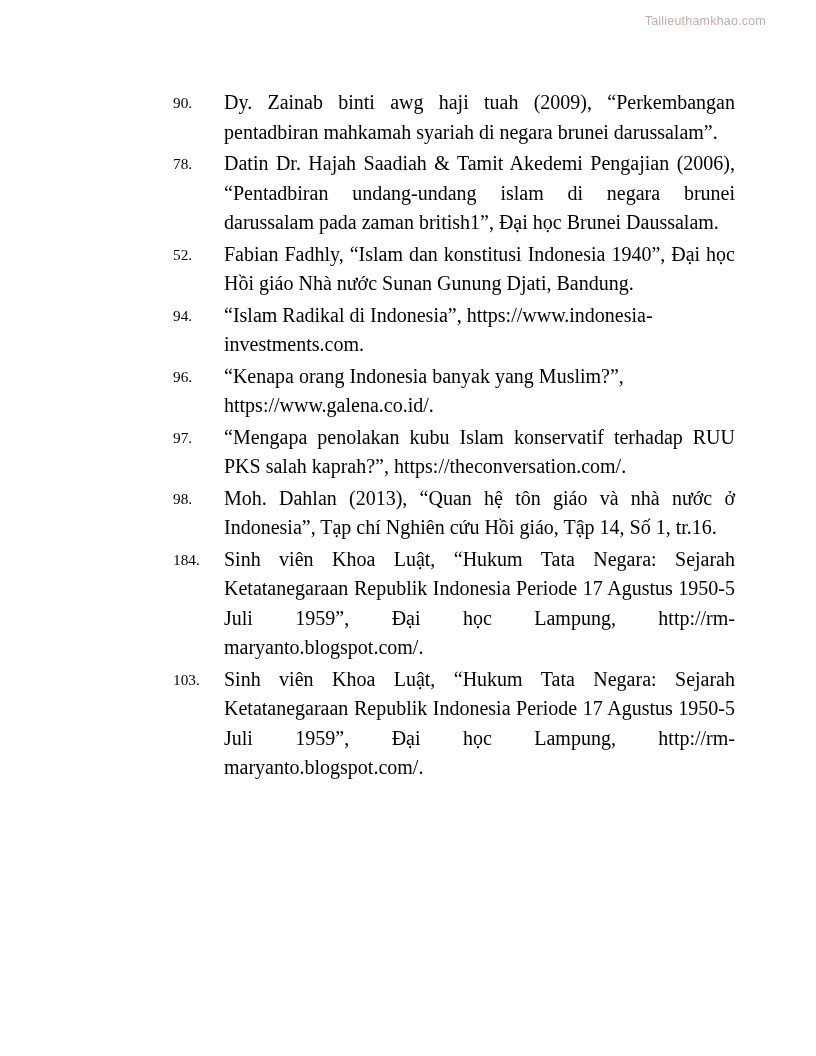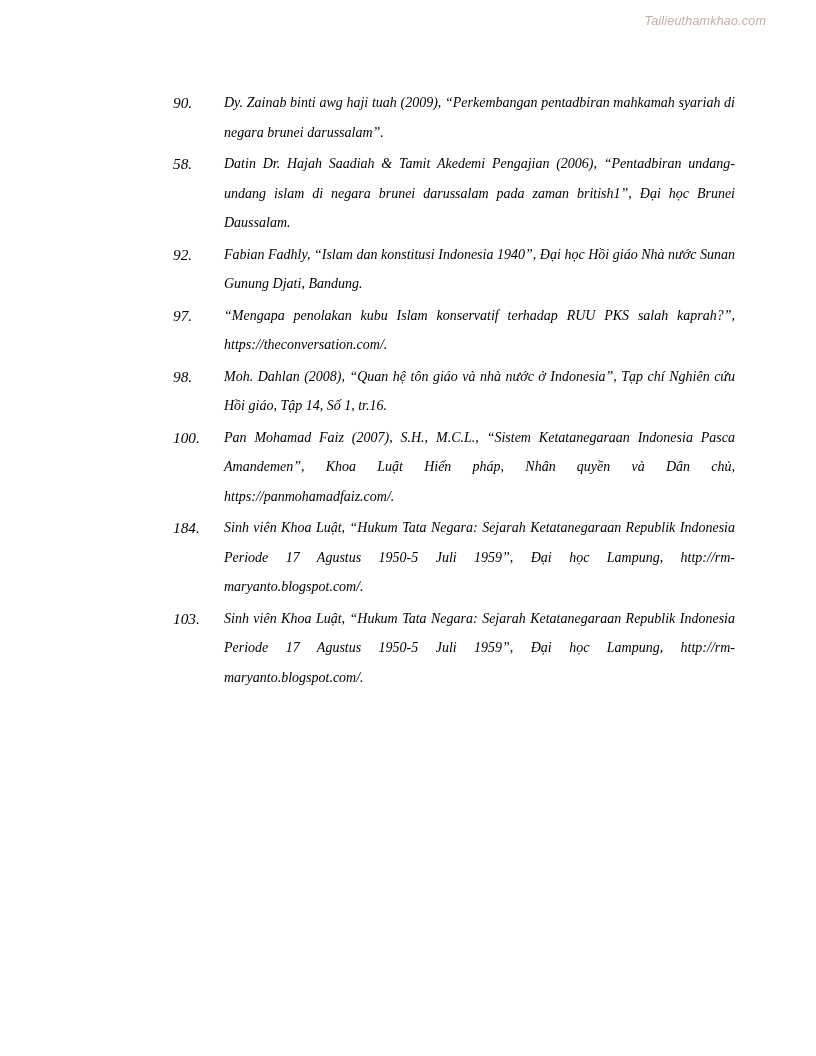--- a/index.html
+++ b/index.html
@@ -13,21 +13,20 @@
     font-family: "Liberation Serif", serif;
     color: #000000;
     position: relative;
     overflow: hidden;
   }
   .page {
     position: relative;
     width: 796px;
     height: 1056px;
     box-sizing: border-box;
-    font-style: italic;
   }
   .watermark {
     position: absolute;
     top: 14px;
     right: 30px;
     font-family: "Liberation Sans", sans-serif;
     font-size: 12.5px;
     color: #c9a9a9;
     letter-spacing: 0.2px;
     white-space: nowrap;
@@ -48,21 +47,21 @@
     width: 52px;
     flex: 0 0 52px;
     font-size: 15.3px;
     line-height: 29.5px;
     text-align: left;
     padding-left: 1px;
     box-sizing: border-box;
   }
   .ref-text {
     flex: 1 1 auto;
-    font-size: 14px;
+    font-size: 20px;
     line-height: 29.5px;
     text-align: justify;
     text-justify: inter-word;
     hyphens: none;
   }
   .ref-text.left {
     text-align: left;
   }
 </style>
 </head>
@@ -71,38 +70,42 @@
 <div class="page">
 
   <div class="watermark">Tailieuthamkhao.com</div>
 
   <div class="content">
       <div class="ref-item">
         <div class="ref-num">90.</div>
         <div class="ref-text">Dy. Zainab binti awg haji tuah (2009), “Perkembangan pentadbiran mahkamah syariah di negara brunei darussalam”.</div>
       </div>
       <div class="ref-item">
-        <div class="ref-num">58.</div>
+        <div class="ref-num">78.</div>
         <div class="ref-text">Datin Dr. Hajah Saadiah &amp; Tamit Akedemi Pengajian (2006), “Pentadbiran undang-undang islam di negara brunei darussalam pada zaman british1”, Đại học Brunei Daussalam.</div>
       </div>
       <div class="ref-item">
-        <div class="ref-num">92.</div>
+        <div class="ref-num">52.</div>
         <div class="ref-text">Fabian Fadhly, “Islam dan konstitusi Indonesia 1940”, Đại học Hồi giáo Nhà nước Sunan Gunung Djati, Bandung.</div>
+      </div>
+      <div class="ref-item">
+        <div class="ref-num">94.</div>
+        <div class="ref-text left">“Islam Radikal di Indonesia”, https://www.indonesia-investments.com.</div>
+      </div>
+      <div class="ref-item">
+        <div class="ref-num">96.</div>
+        <div class="ref-text left">“Kenapa orang Indonesia banyak yang Muslim?”, https://www.galena.co.id/.</div>
       </div>
       <div class="ref-item">
         <div class="ref-num">97.</div>
         <div class="ref-text">“Mengapa penolakan kubu Islam konservatif terhadap RUU PKS salah kaprah?”, https://theconversation.com/.</div>
       </div>
       <div class="ref-item">
         <div class="ref-num">98.</div>
-        <div class="ref-text">Moh. Dahlan (2008), “Quan hệ tôn giáo và nhà nước ở Indonesia”, Tạp chí Nghiên cứu Hồi giáo, Tập 14, Số 1, tr.16.</div>
-      </div>
-      <div class="ref-item">
-        <div class="ref-num">100.</div>
-        <div class="ref-text">Pan Mohamad Faiz (2007), S.H., M.C.L., “Sistem Ketatanegaraan Indonesia Pasca Amandemen”, Khoa Luật Hiến pháp, Nhân quyền và Dân chủ, https://panmohamadfaiz.com/.</div>
+        <div class="ref-text">Moh. Dahlan (2013), “Quan hệ tôn giáo và nhà nước ở Indonesia”, Tạp chí Nghiên cứu Hồi giáo, Tập 14, Số 1, tr.16.</div>
       </div>
       <div class="ref-item">
         <div class="ref-num">184.</div>
         <div class="ref-text">Sinh viên Khoa Luật, “Hukum Tata Negara: Sejarah Ketatanegaraan Republik Indonesia Periode 17 Agustus 1950-5 Juli 1959”, Đại học Lampung, http://rm-maryanto.blogspot.com/.</div>
       </div>
       <div class="ref-item">
         <div class="ref-num">103.</div>
         <div class="ref-text">Sinh viên Khoa Luật, “Hukum Tata Negara: Sejarah Ketatanegaraan Republik Indonesia Periode 17 Agustus 1950-5 Juli 1959”, Đại học Lampung, http://rm-maryanto.blogspot.com/.</div>
       </div>
     </div>

